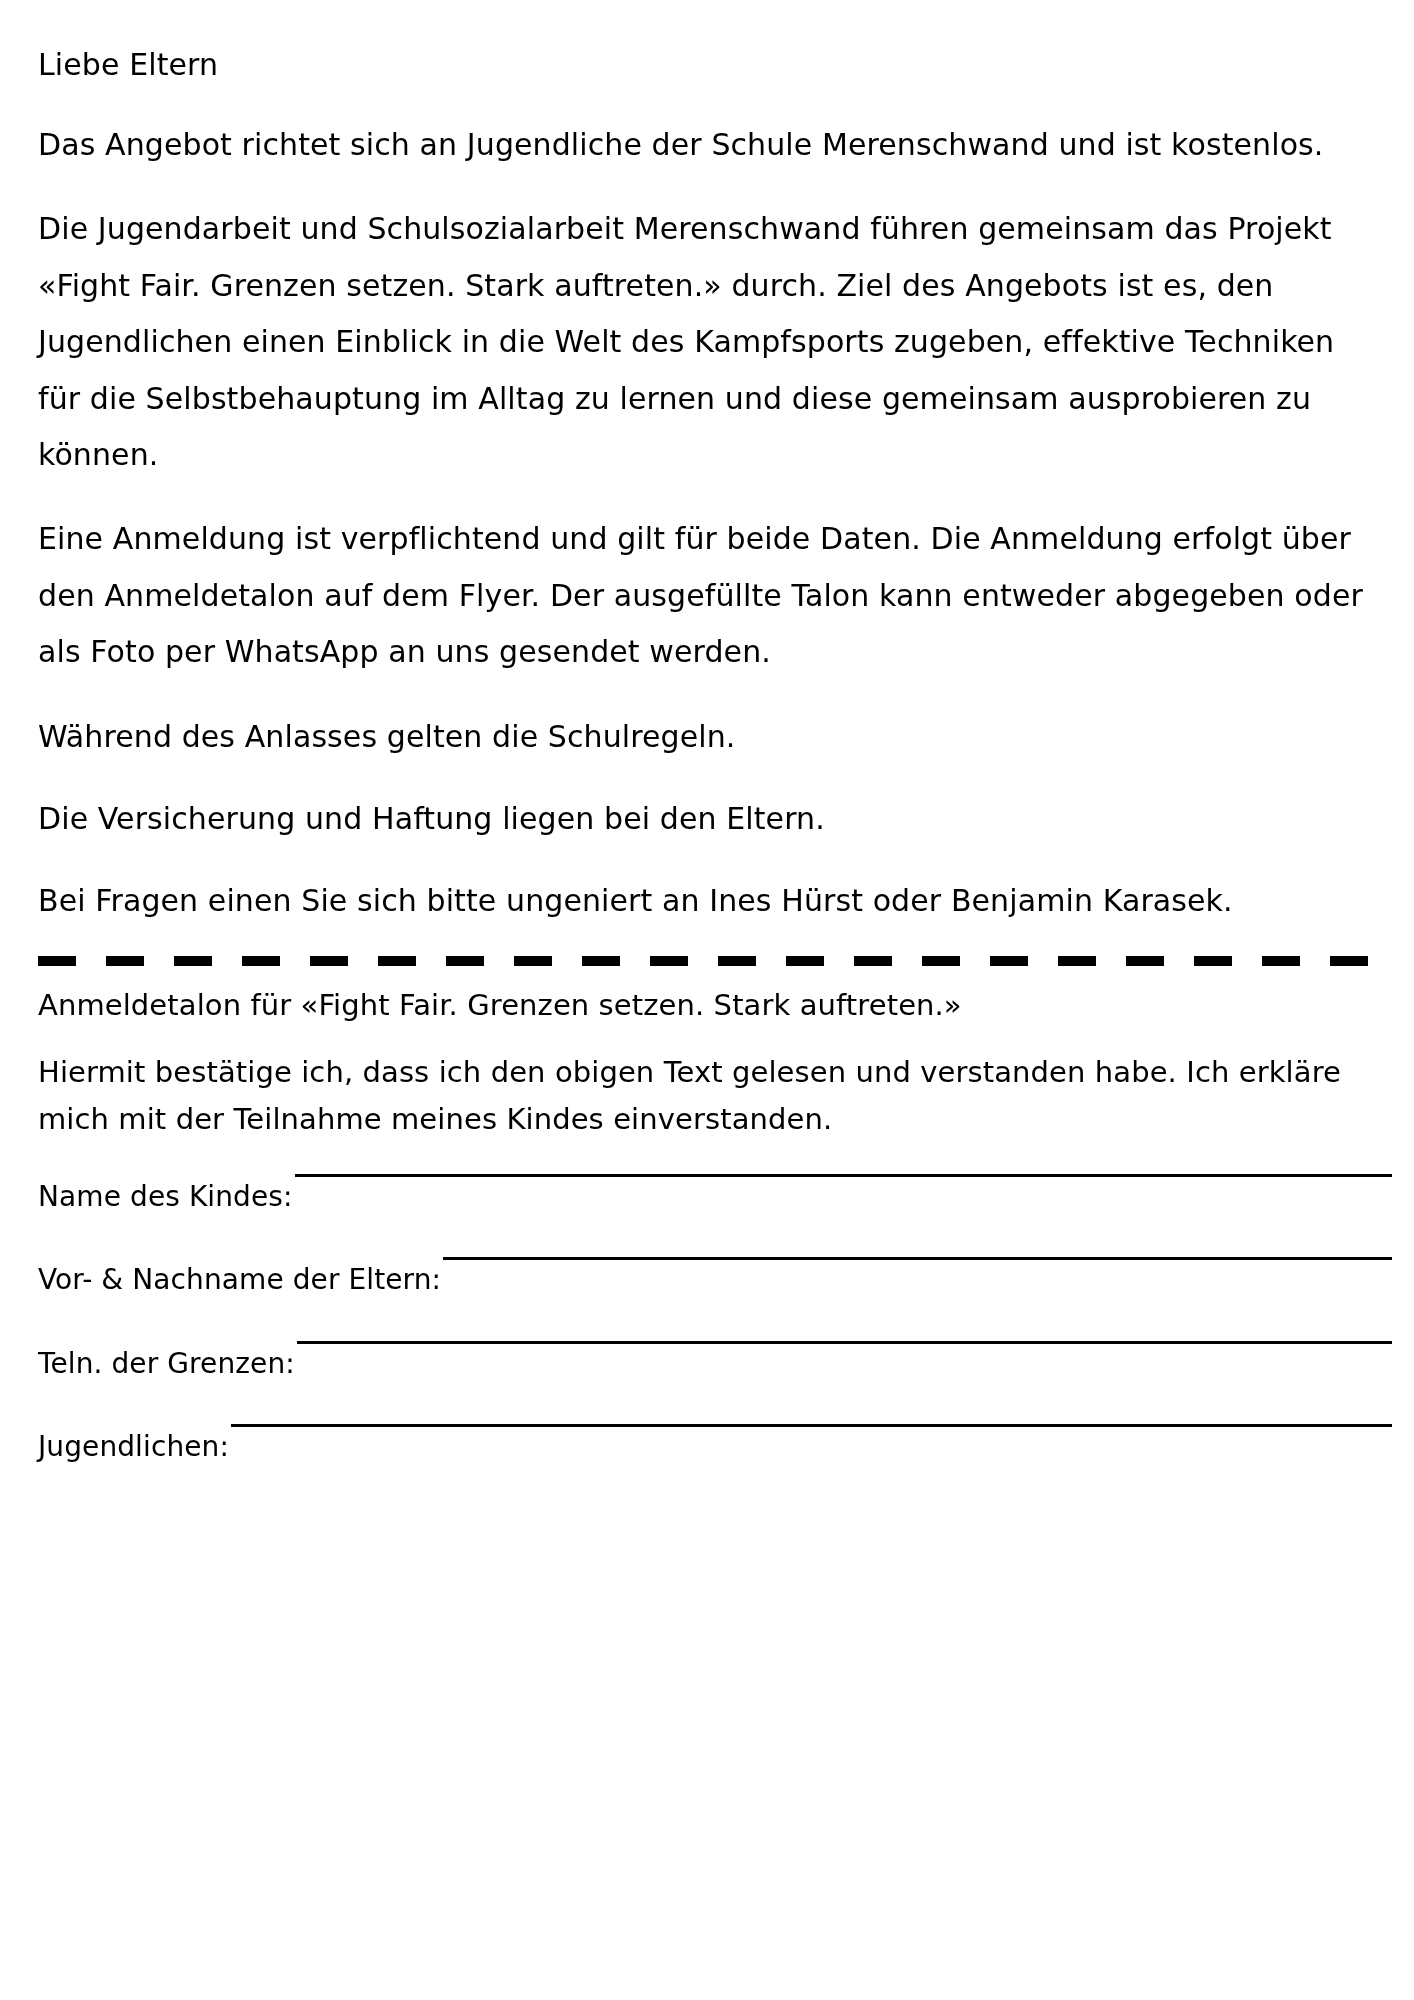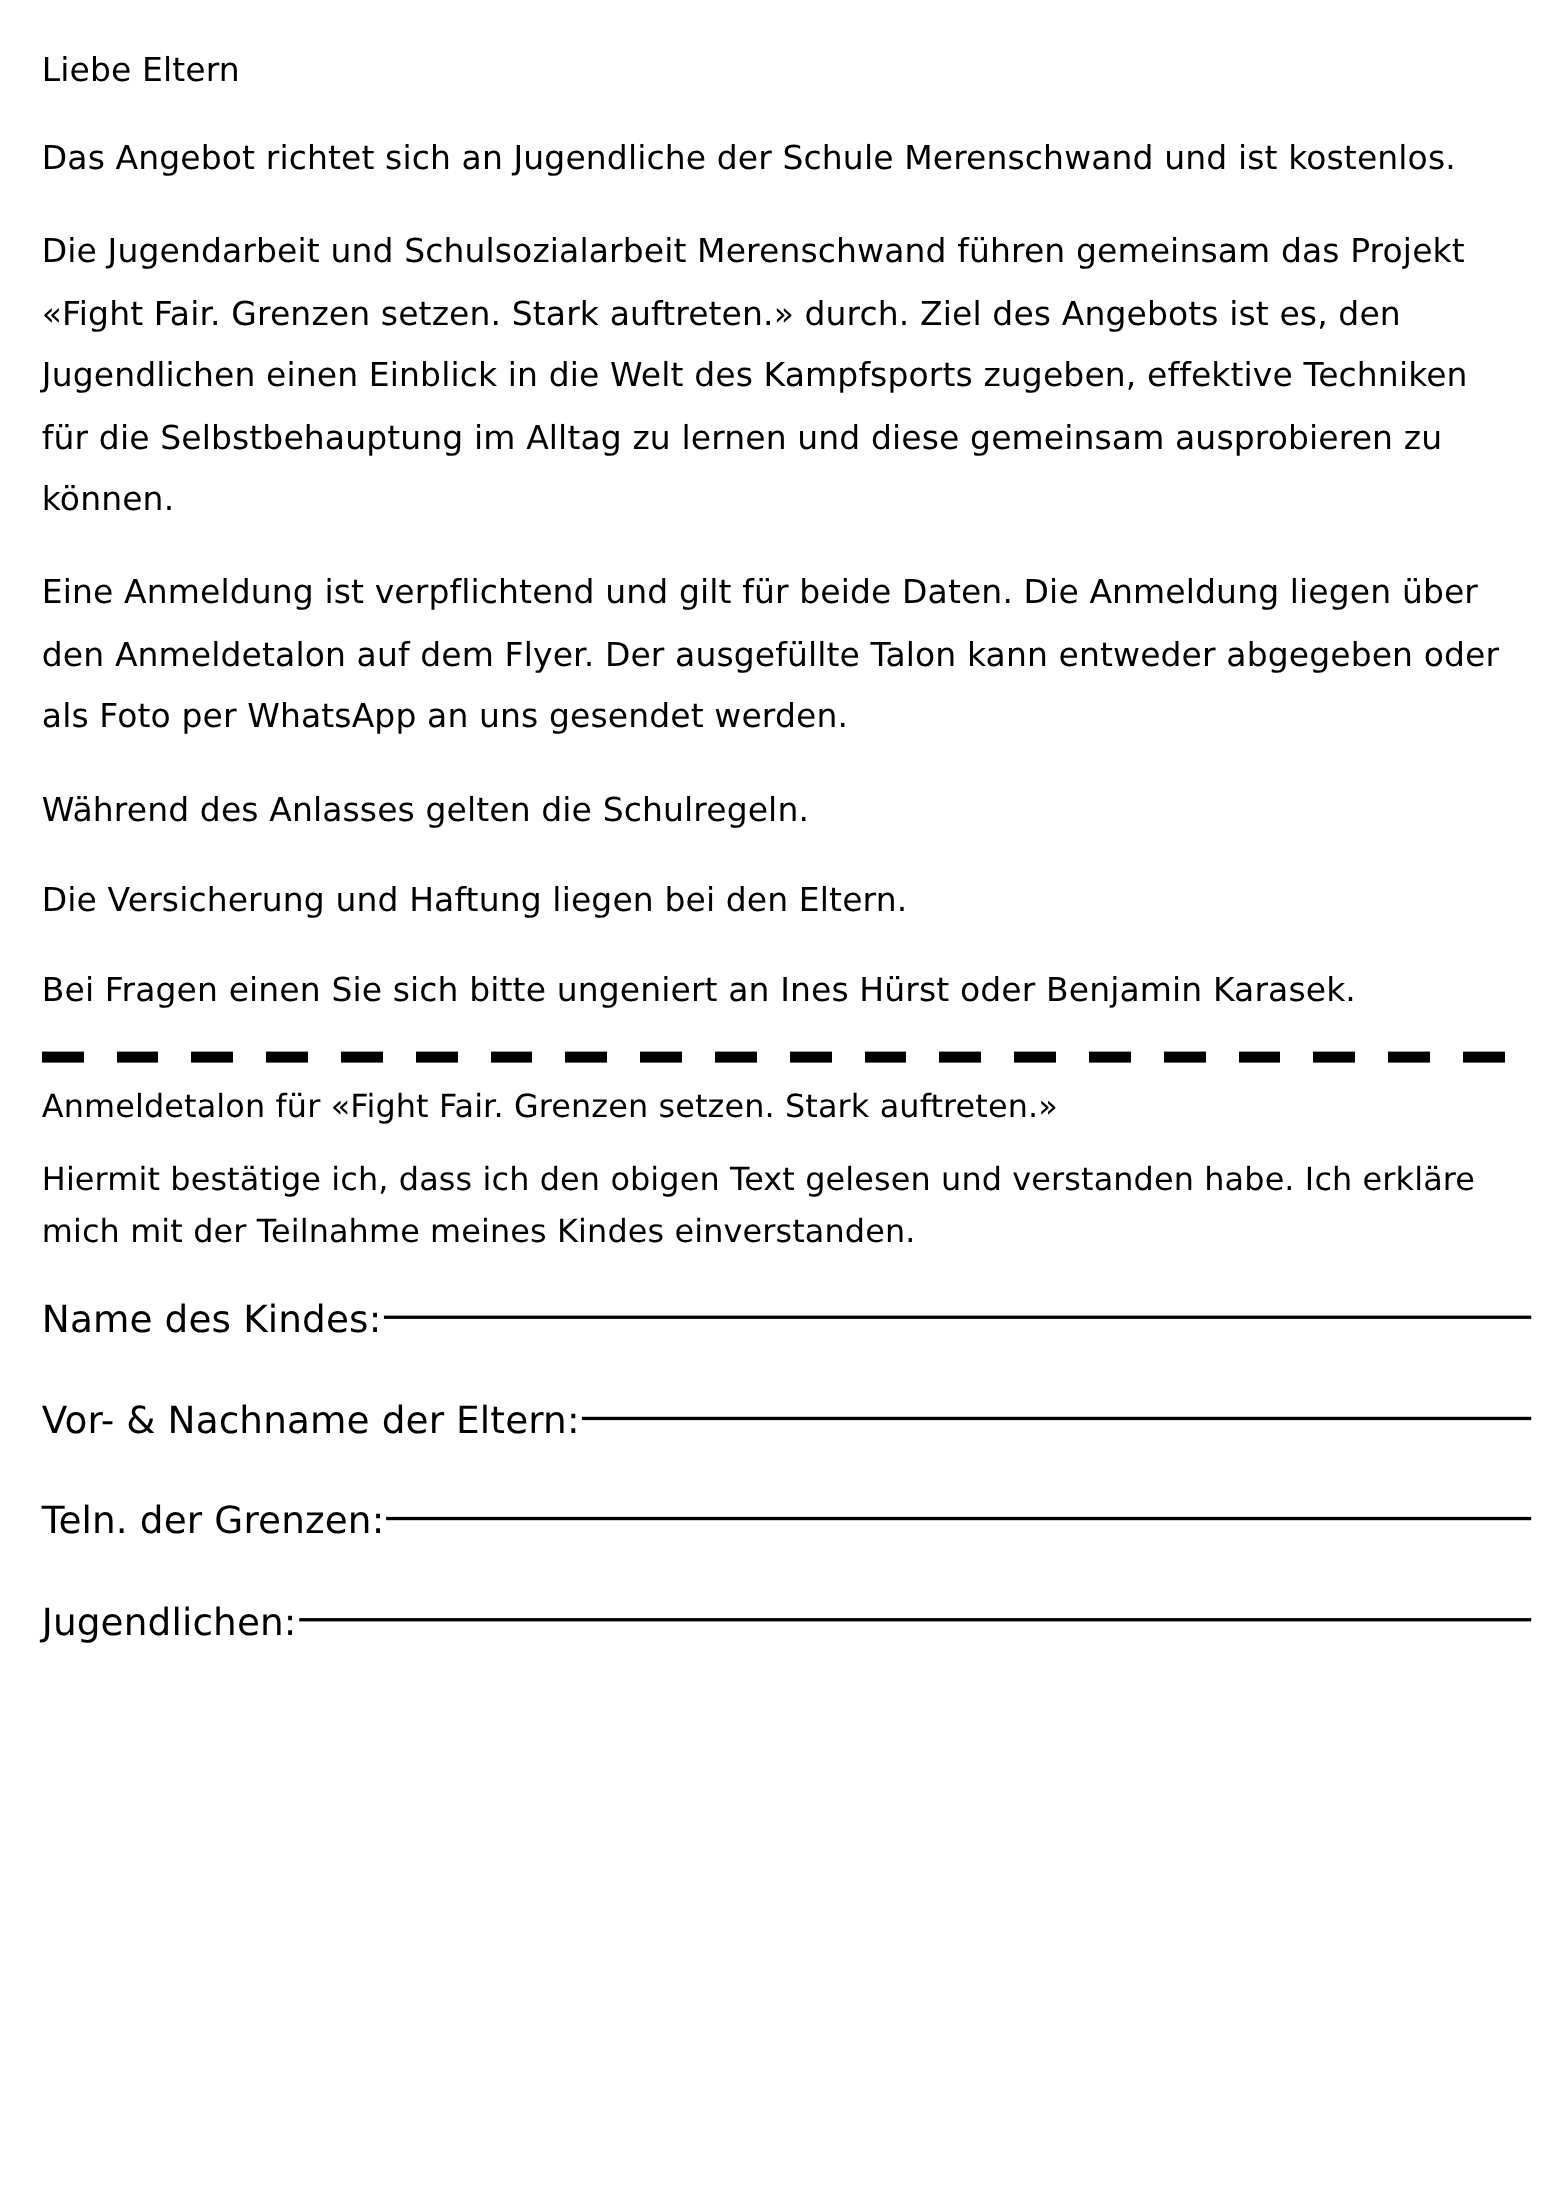--- a/index.html
+++ b/index.html
@@ -65,22 +65,22 @@
   .talon-text {
     font-size: 29px;
     line-height: 1.62;
     margin: 0 0 34px 0;
     max-width: 1330px;
     letter-spacing: 0.1px;
   }
 
   .field-row {
     display: flex;
-    align-items: center;
-    font-size: 34px;
+    align-items: flex-start;
+    font-size: 28px;
     line-height: 1.4;
     margin: 0 0 44px 0;
     white-space: nowrap;
     letter-spacing: 0.1px;
   }
   .field-label {
     flex: 0 0 auto;
   }
   .field-line {
     flex: 1 1 auto;
@@ -95,21 +95,21 @@
 <body>
 
 <div class="page">
 
   <div class="salutation">Liebe Eltern</div>
 
   <p class="para">Das Angebot richtet sich an Jugendliche der Schule Merenschwand und ist kostenlos.</p>
 
   <p class="para">Die Jugendarbeit und Schulsozialarbeit Merenschwand führen gemeinsam das Projekt «Fight Fair. Grenzen setzen. Stark auftreten.» durch. Ziel des Angebots ist es, den Jugendlichen einen Einblick in die Welt des Kampfsports zugeben, effektive Techniken für die Selbstbehauptung im Alltag zu lernen und diese gemeinsam ausprobieren zu können.</p>
 
-  <p class="para">Eine Anmeldung ist verpflichtend und gilt für beide Daten. Die Anmeldung liegen über den Anmeldetalon auf dem Flyer. Der ausgefüllte Talon kann entweder abgegeben oder als Foto per WhatsApp an uns gesendet werden.</p>
+  <p class="para">Eine Anmeldung ist verpflichtend und gilt für beide Daten. Die Anmeldung erfolgt über den Anmeldetalon auf dem Flyer. Der ausgefüllte Talon kann entweder abgegeben oder als Foto per WhatsApp an uns gesendet werden.</p>
 
   <p class="para tight">Während des Anlasses gelten die Schulregeln.</p>
 
   <p class="para tight">Die Versicherung und Haftung liegen bei den Eltern.</p>
 
   <p class="para tight">Bei Fragen einen Sie sich bitte ungeniert an Ines Hürst oder Benjamin Karasek.</p>
 
   <div class="dashed-sep"></div>
 
   <div class="talon-title">Anmeldetalon für «Fight Fair. Grenzen setzen. Stark auftreten.»</div>

